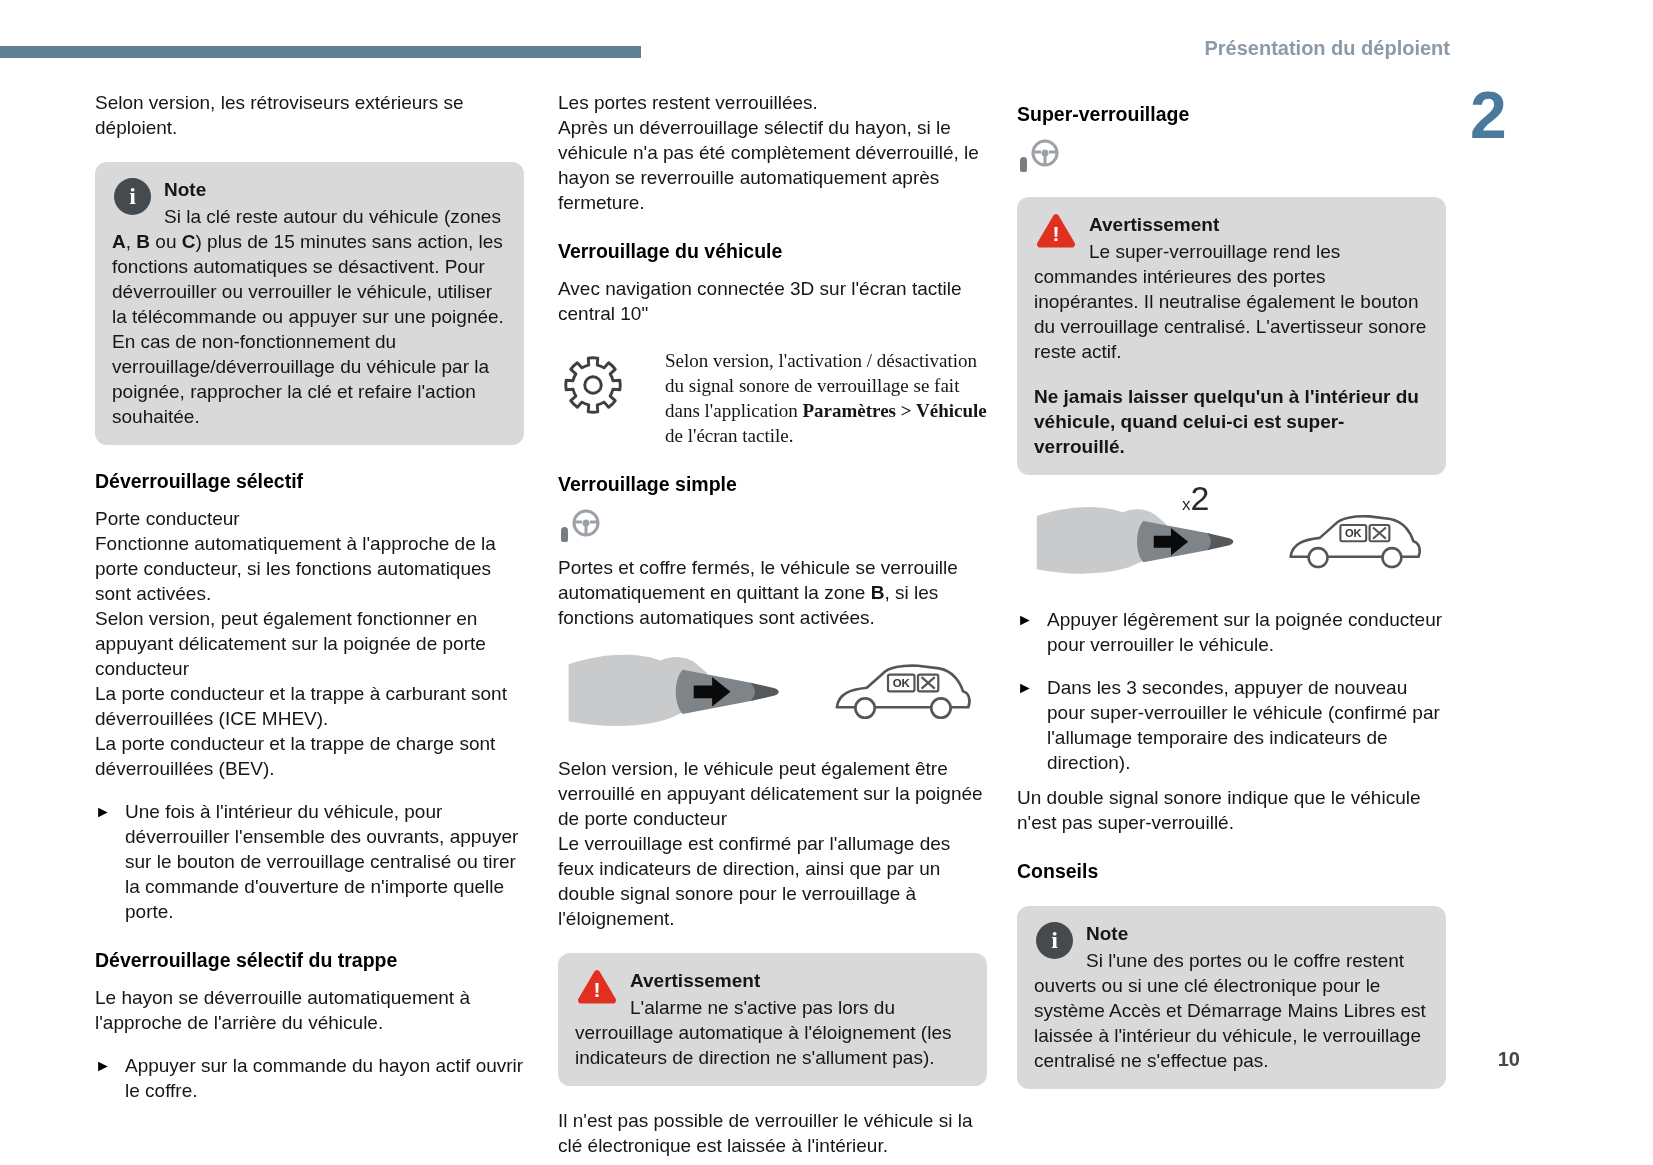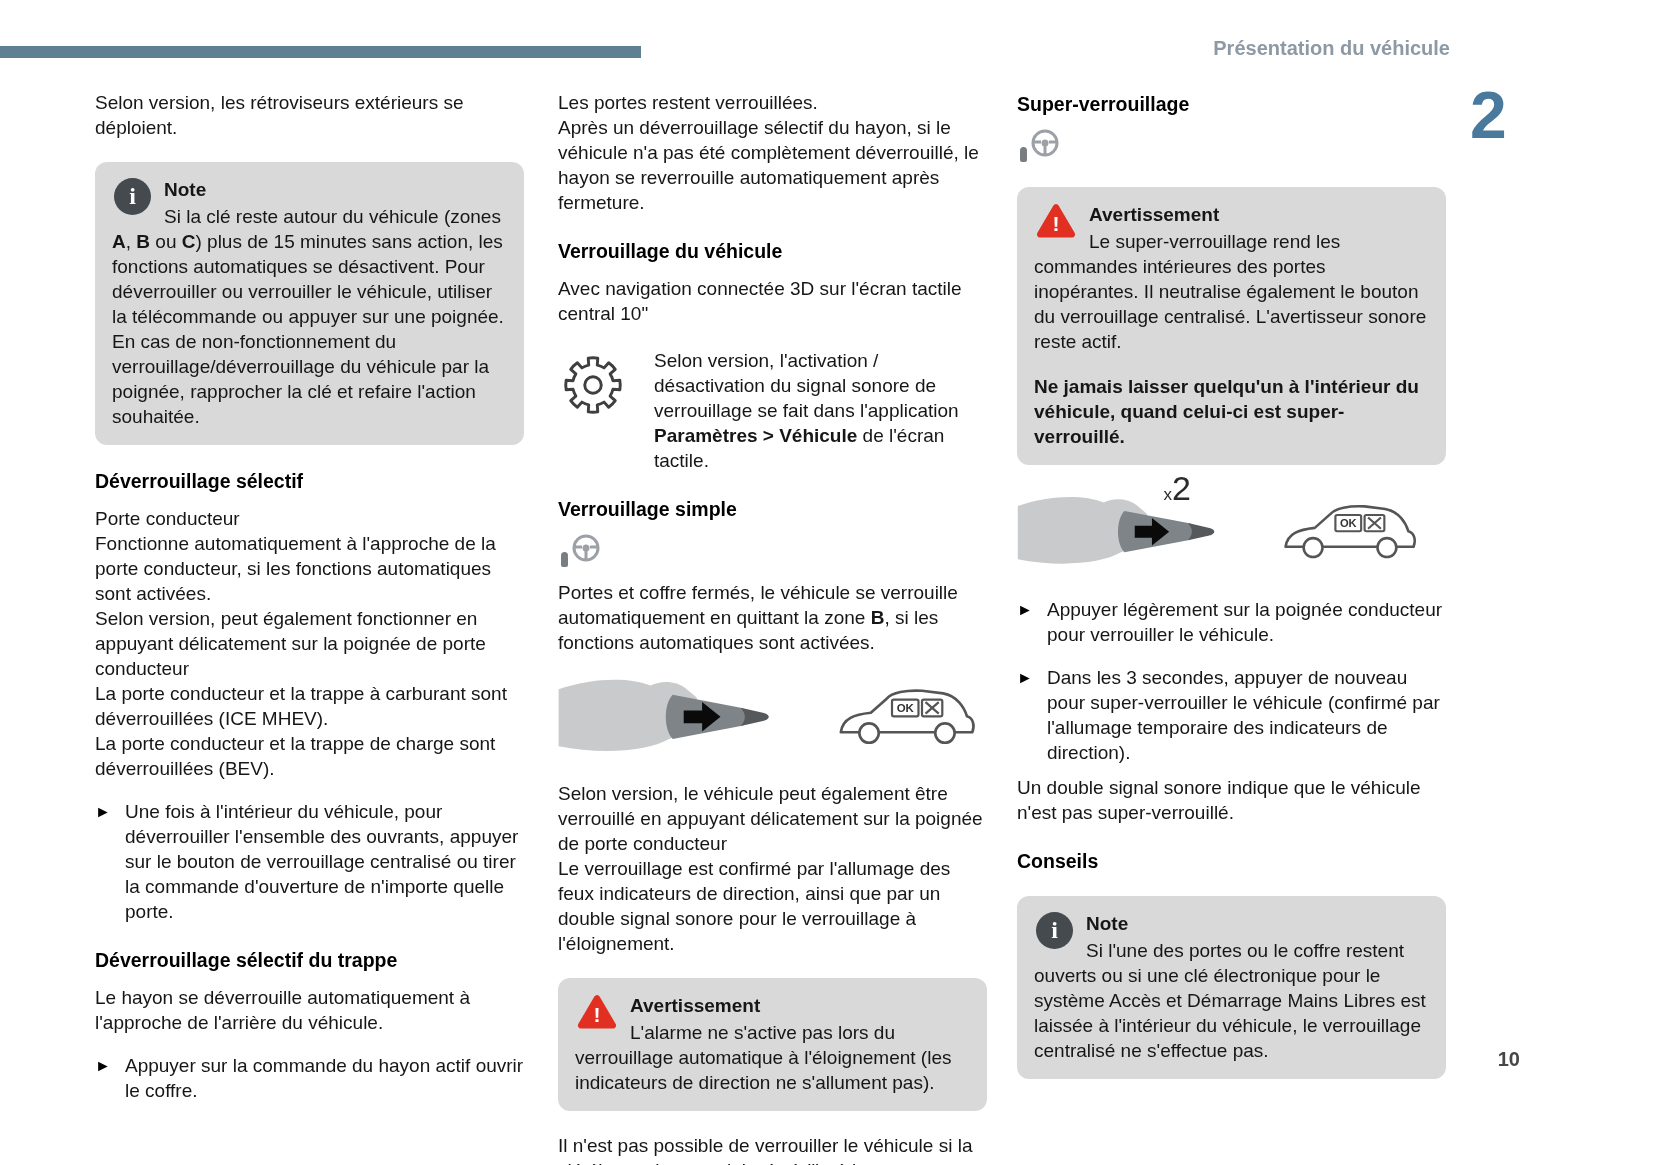--- a/index.html
+++ b/index.html
@@ -13,55 +13,55 @@
     font-size:20px;font-weight:600;color:#8d99a4;}
   .chapter-num{position:absolute;top:82px;left:1470px;font-size:66px;font-weight:700;
     color:#49799c;line-height:1;}
   .page-num{position:absolute;top:1048px;left:1390px;width:130px;text-align:right;
     font-size:20px;font-weight:700;color:#474747;}
 
   .col{position:absolute;top:90px;width:429px;font-size:19px;line-height:25px;}
   .col1{left:95px;} .col2{left:558px;} .col3{left:1017px;}
 
   .h{font-weight:700;font-size:19.5px;margin:24px 0 12px;color:#000;}
-  .h.first{margin-top:2px;}
+  .h.first{margin-top:12px;}
   .para{margin:0 0 8px;}
   .prelines{white-space:pre-line;}
   b{font-weight:700;}
 
   .box{background:#d9d9d9;border-radius:12px;padding:14px 17px 16px;margin:22px 0;}
   .box::after{content:"";display:block;clear:both;}
   .ficon{float:left;margin:2px 13px 5px 2px;}
   .info-badge{width:37px;height:37px;border-radius:50%;background:#454a4e;color:#fff;
     display:flex;align-items:center;justify-content:center;font-size:24px;font-weight:700;
     font-family:"Liberation Serif",serif;}
   .box-title{font-weight:700;padding-top:1px;margin-bottom:2px;}
   .box-bold{font-weight:700;margin-top:20px;}
 
   .bullet{display:flex;margin:18px 0 10px;}
   .bullet .marker{flex:0 0 30px;color:#000;font-size:16px;line-height:25px;}
   .bullet .btext{flex:1;}
 
-  .icon-row{display:flex;gap:12px;margin:22px 0 20px;}
+  .icon-row{display:flex;gap:23px;margin:22px 0 20px;font-family:Liberation Serif, serif;}
   .gear-wrap{flex:0 0 84px;padding-top:2px;}
   .icon-row .itext{flex:1;}
 
   .sw-icon{margin:4px 0 10px;height:36px;}
 
-  .illus{display:flex;align-items:center;gap:52px;margin:14px 0 14px;}
+  .illus{display:flex;align-items:center;gap:38px;margin:14px 0 14px;justify-content:center;}
   .hand-wrap{position:relative;flex:0 0 auto;}
   .x2{position:absolute;top:-16px;right:34px;line-height:1;color:#2b2b2b;}
   .x2 .xs{font-size:17px;}
   .x2 .xn{font-size:34px;}
 </style>
 </head>
 <body>
 
 <div class="topbar"></div>
-<div class="header-title">Présentation du véhicule</div>
+<div class="header-title">Présentation du déploient</div>
 <div class="chapter-num">2</div>
 <div class="page-num">10</div>
 
 <div class="col col1">
 
   <p class="para">Selon version, les rétroviseurs extérieurs se déploient.</p>
 
   <div class="box">
     <div class="ficon info-badge">
         <span>i</span>

